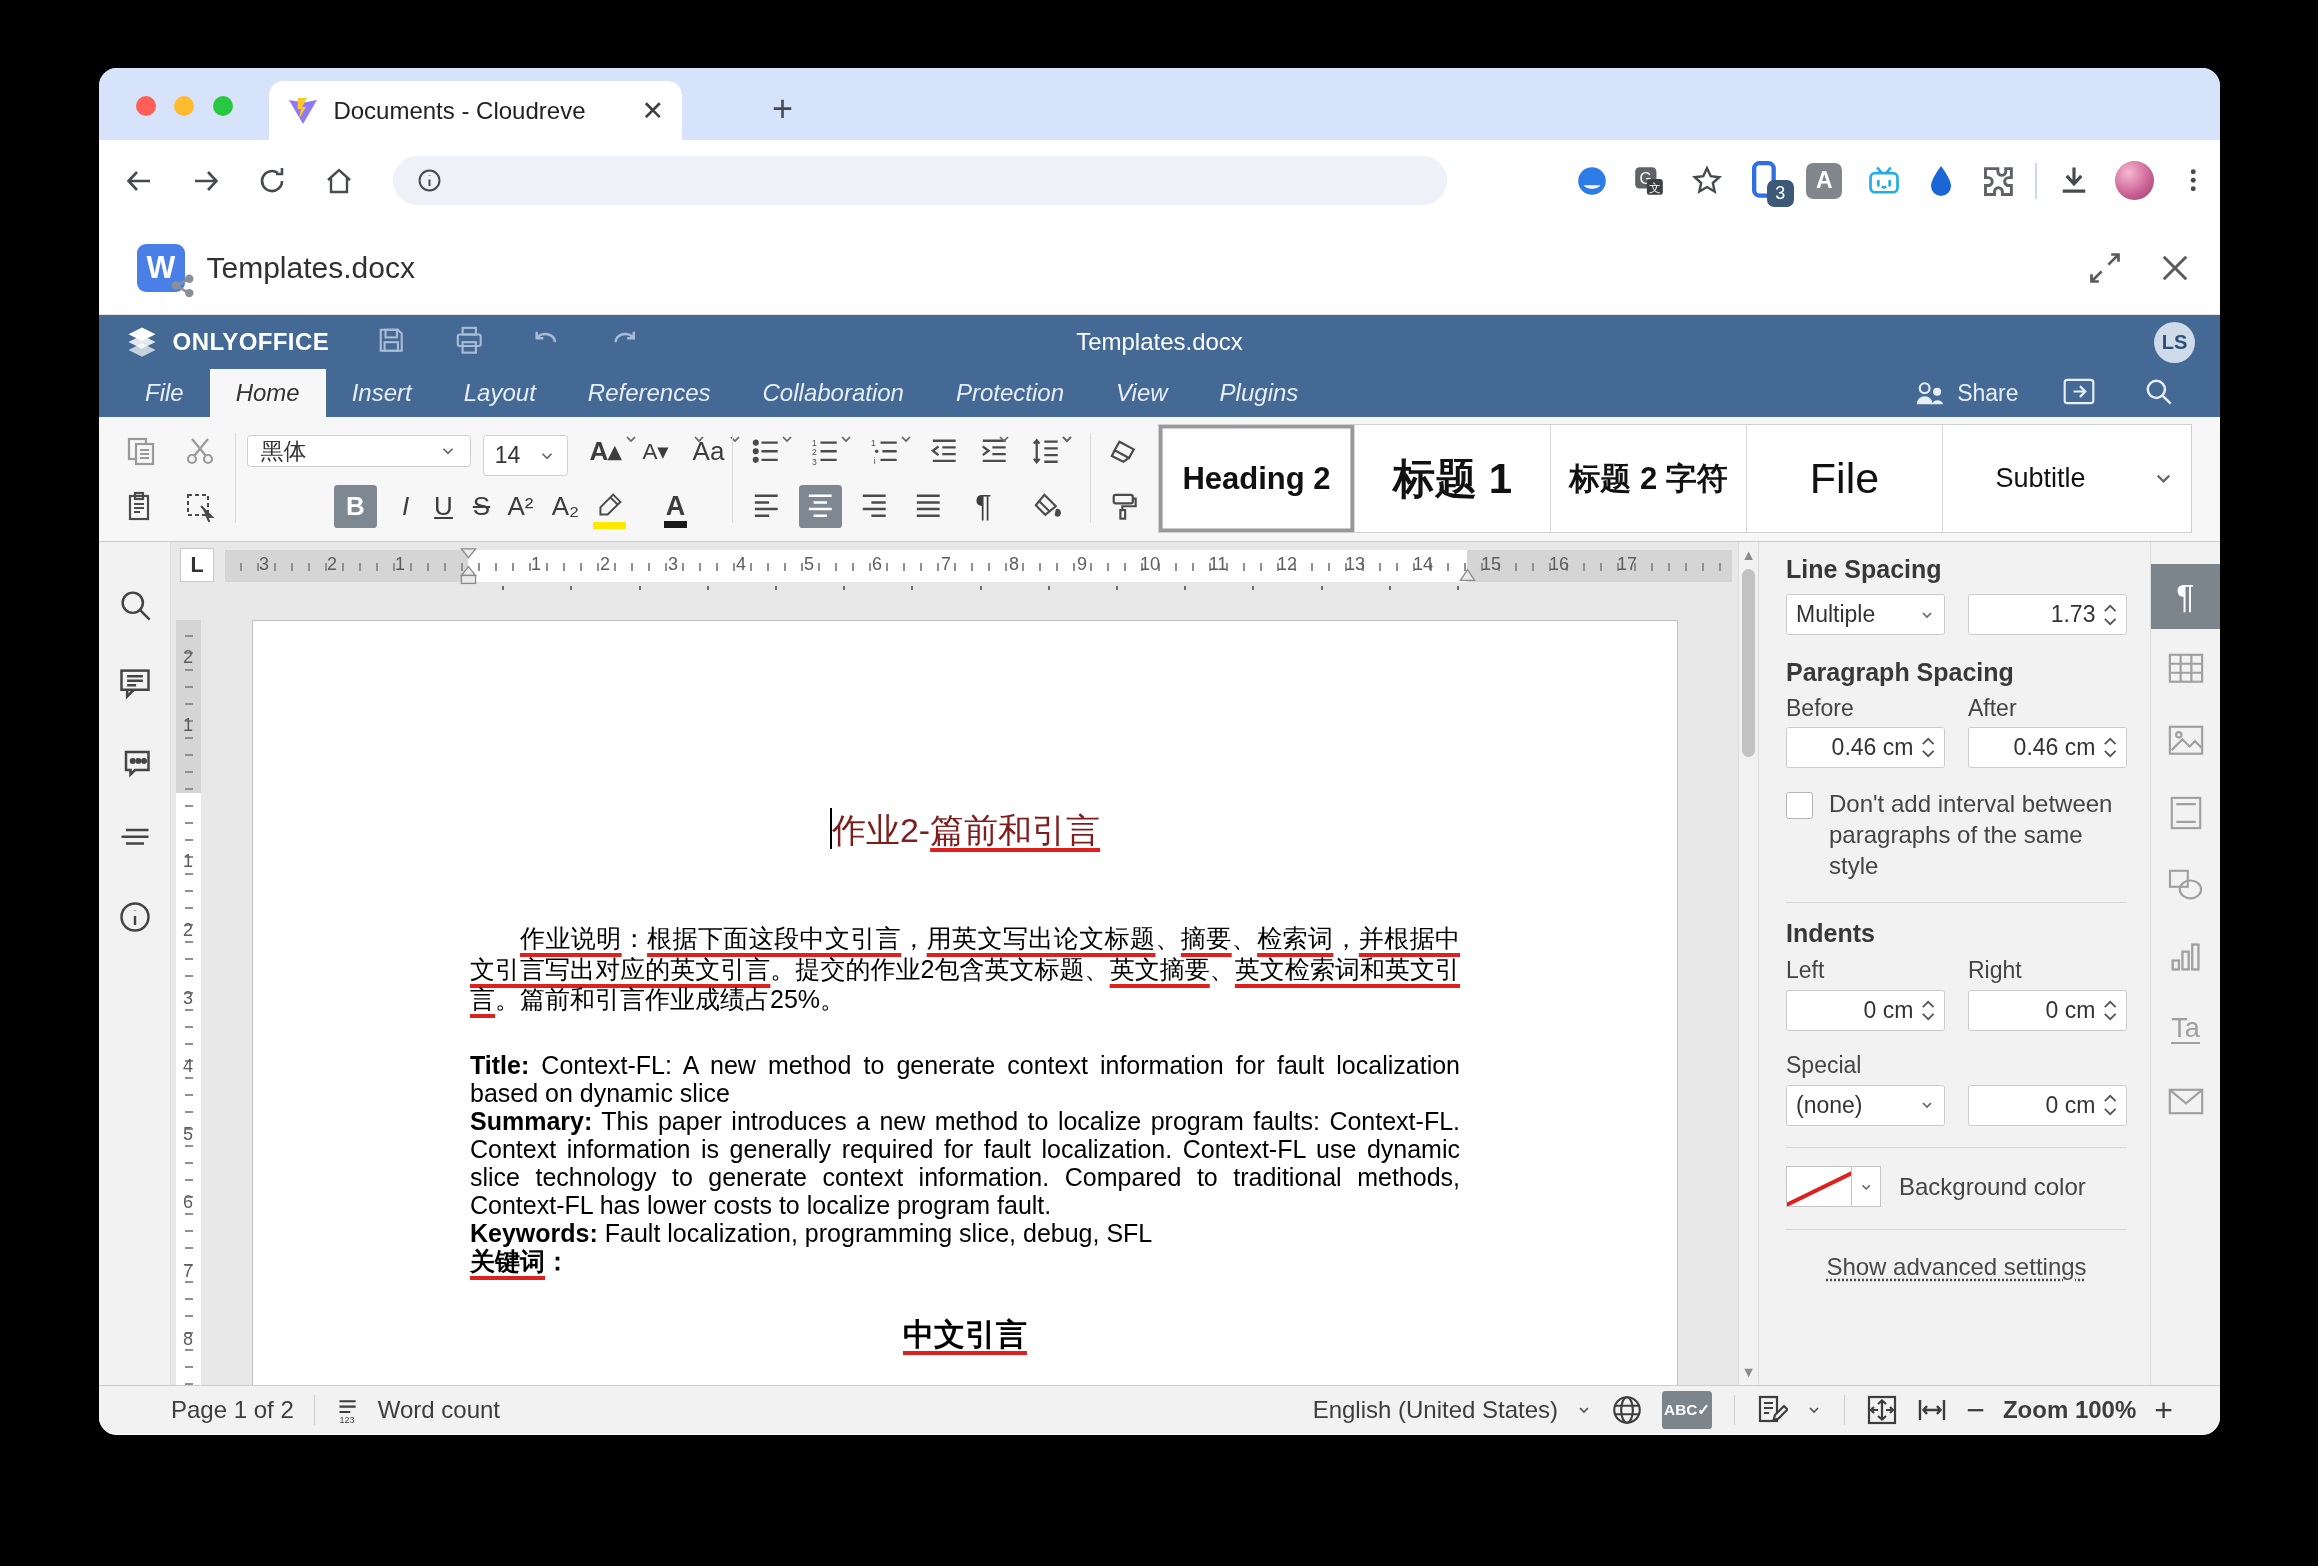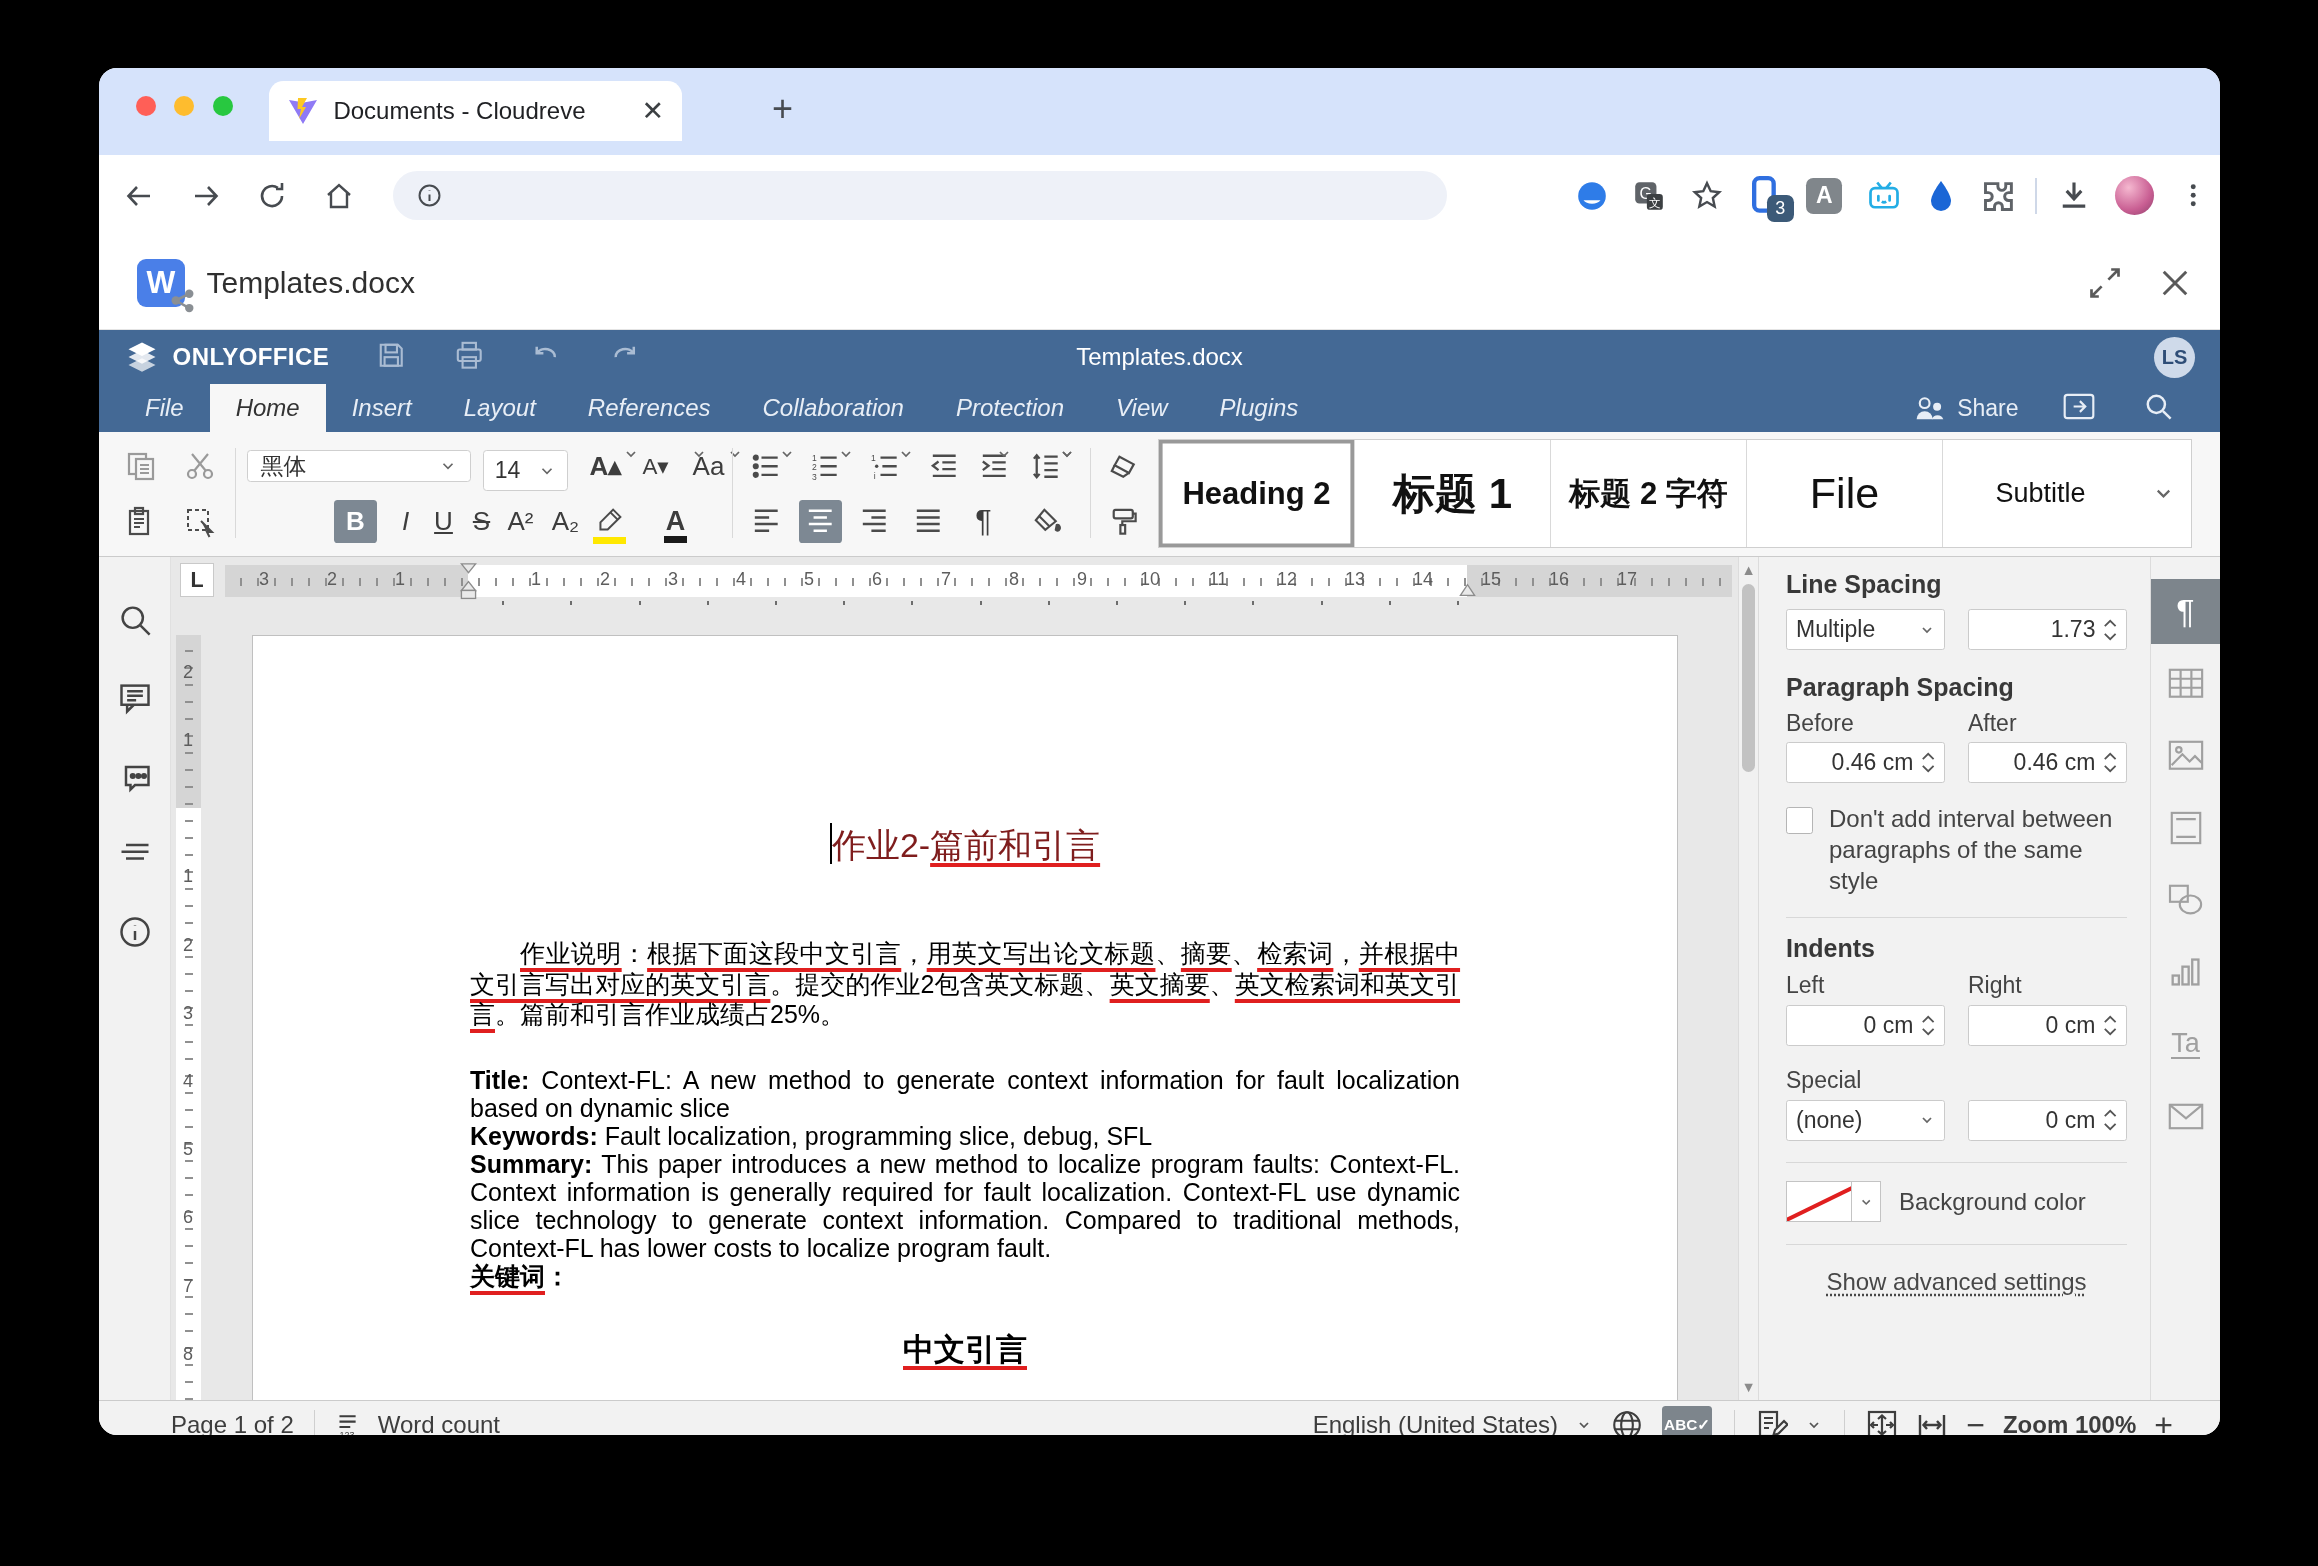--- a/index.html
+++ b/index.html
@@ -1,20 +1,20 @@
 <!DOCTYPE html>
 <html style="font-size:14.4px"><head>
 <meta charset="utf-8">
 <style>
   * { margin:0; padding:0; box-sizing:border-box; }
   html,body { width:2319px; height:1567px; background:#000; font-family:"Liberation Sans", sans-serif; overflow:hidden; }
   .window { position:absolute; left:99px; top:68px; width:2121px; height:1367px; border-radius:18px; overflow:hidden; background:#fff; }
 
   
-  .tabstrip { position:relative; height:87px; background:#d6e3fb; }
+  .tabstrip { position:relative; height:72px; background:#d6e3fb; }
   .tl { position:absolute; top:28px; width:20px; height:20px; border-radius:50%; }
   .tl.r { left:37px; background:#ff5f57; } .tl.y { left:75px; background:#febc2e; } .tl.g { left:114px; background:#28c840; }
   .tab { position:absolute; left:170px; top:12.6px; width:413px; height:60px; background:#fff; border-radius:14.4px 14.4px 0 0; display:flex; align-items:center; padding:0 18px; }
   .tab-title { font-size:24px; color:#202124; flex:1; white-space:nowrap; overflow:hidden; }
   .tab-close { font-size:27px; color:#3c4043; margin-left:12.6px; cursor:pointer; }
   .newtab { position:absolute; left:673px; top:23px; font-size:36px; line-height:36px; color:#474b50; }
   .vite { width:32px; height:32px; margin-right:14.4px; }
 
   
   .navbar { position:relative; height:81px; background:#fff; display:flex; align-items:center; }
@@ -700,22 +700,22 @@
               <span class="vnum" style="top: 651px;">7</span>
               <span class="vnum" style="top: 719px;">8</span>
             </div>
         </div>
         <div class="page">
           <div class="pagepad">
             <div class="doc-h1"><span class="caret"></span><span><span>作业2-</span><span class="proof">篇前和引言</span></span></div>
             <p class="docp-cn"><span class="proof">作业说明</span><span>：</span><span class="proof">根据下面这段中文引言</span><span>，</span><span class="proof">用英文写出论文标题</span><span>、</span><span class="proof">摘要</span><span>、</span><span class="proof">检索词</span><span>，</span><span class="proof">并根据中文引言写出对应的英文引言</span><span>。提交的作业2包含英文标题、</span><span class="proof">英文摘要</span><span>、</span><span class="proof">英文检索词和英文引言</span><span>。篇前和引言作业成绩占25%。</span></p>
             <div class="engblock">
               <p><b>Title:</b><span> Context-FL: A new method to generate context information for fault localization based on dynamic slice</span></p>
+              <p><b>Summary:</b><span> This paper introduces a new method to localize program faults: Context-FL. Context information is generally required for fault localization. Context-FL use dynamic slice technology to generate context information. Compared to traditional methods, Context-FL has lower costs to localize program fault.</span></p>
               <p><b>Keywords:</b><span> Fault localization, programming slice, debug, SFL</span></p>
-              <p><b>Summary:</b><span> This paper introduces a new method to localize program faults: Context-FL. Context information is generally required for fault localization. Context-FL use dynamic slice technology to generate context information. Compared to traditional methods, Context-FL has lower costs to localize program fault.</span></p>
               <p style="font-weight:bold"><span class="proof">关键词</span><span>：</span></p>
             </div>
             <div class="doc-h2"><span class="proof">中文引言</span></div>
           </div>
         </div>
       </div>
     </div>
 
     <div class="vscroll">
       <div class="sarrow" style="top:5.4px">▲</div>

